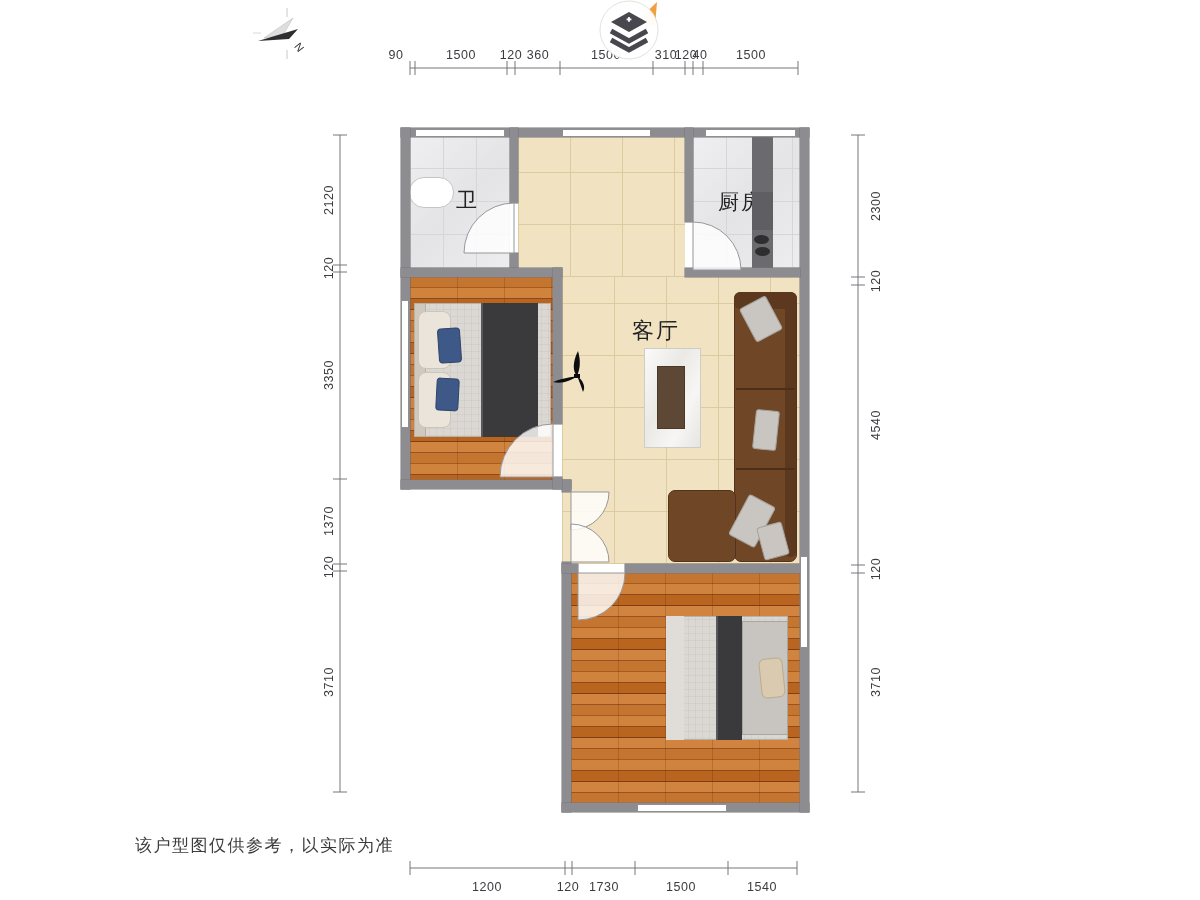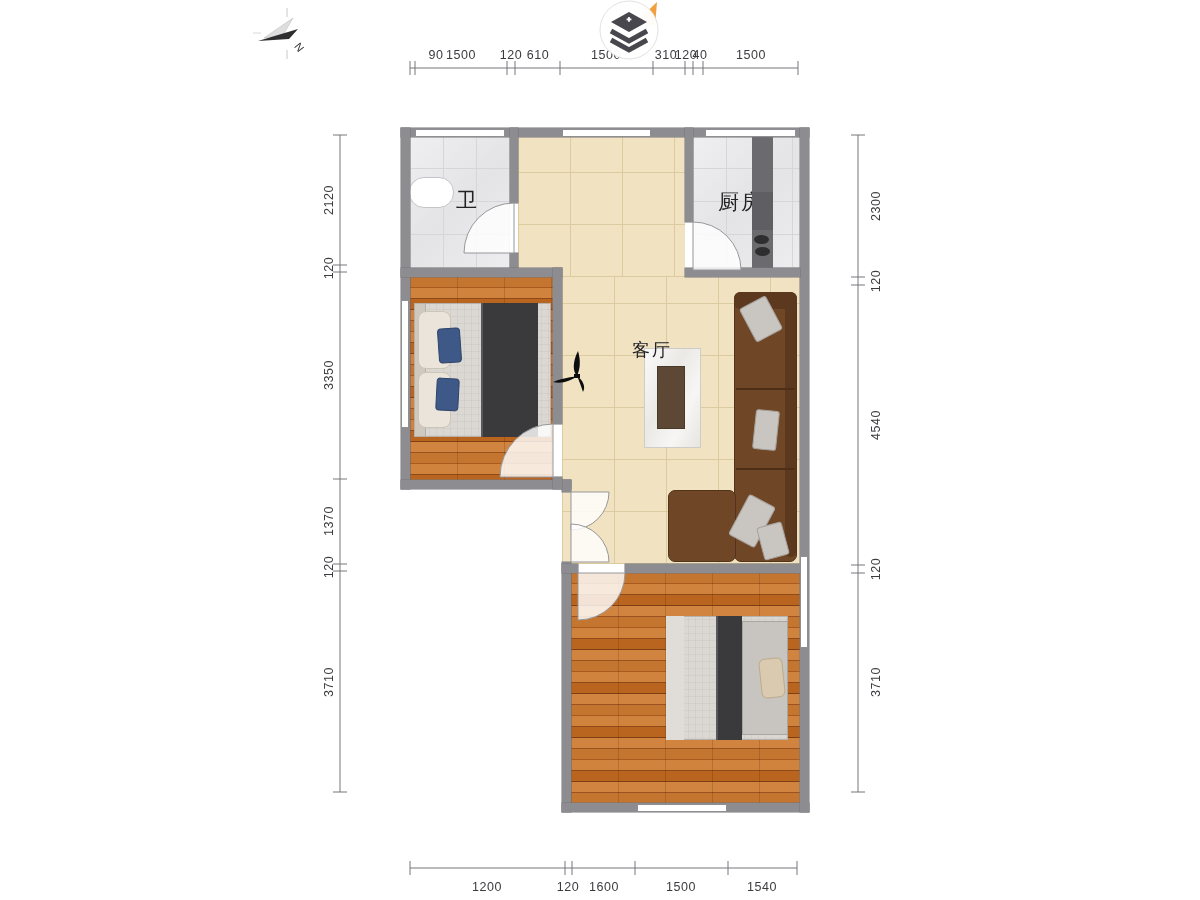--- a/index.html
+++ b/index.html
@@ -108,21 +108,21 @@
   <div class="f pillow-gray" style="left:760px;top:524px;width:26px;height:34px;transform:rotate(-15deg);z-index:23;"></div>
 
   <div class="f bed-base" style="left:666px;top:616px;width:122px;height:124px;"></div>
   <div class="f sheet" style="left:666px;top:616px;width:18px;height:124px;z-index:21;"></div>
   <div class="f blanket" style="left:716px;top:616px;width:26px;height:124px;z-index:22;"></div>
   <div class="f bed2-head" style="left:742px;top:621px;width:46px;height:114px;z-index:23;"></div>
   <div class="f pillow-tan" style="left:760px;top:658px;width:24px;height:40px;transform:rotate(-6deg);z-index:24;"></div>
 
   <div class="room-label" style="left:456px;top:186px;z-index:30;">卫</div>
   <div class="room-label" style="left:718px;top:188px;z-index:33;">厨房</div>
-  <div class="room-label" style="left:632px;top:338px;font-size:18px;">客厅</div>
+  <div class="room-label" style="left:632px;top:316px;font-size:22px;">客厅</div>
 
   <div class="wall" style="left:401px;top:128px;width:408px;height:9px;"></div>
   <div class="wall" style="left:401px;top:128px;width:9px;height:361px;"></div>
   <div class="wall" style="left:401px;top:480px;width:170px;height:9px;"></div>
   <div class="wall" style="left:562px;top:480px;width:9px;height:12px;"></div>
   <div class="wall" style="left:562px;top:562px;width:9px;height:250px;"></div>
   <div class="wall" style="left:562px;top:803px;width:247px;height:9px;"></div>
   <div class="wall" style="left:800px;top:128px;width:9px;height:684px;"></div>
   <div class="wall" style="left:510px;top:128px;width:8px;height:75px;"></div>
   <div class="wall" style="left:510px;top:253px;width:8px;height:24px;"></div>
@@ -220,42 +220,43 @@
       <path d="M637 21 L657 2 L655 26 Z" fill="#f0a03c"></path>
       <circle cx="629" cy="30" r="29" fill="rgba(255,255,255,0.96)" stroke="#e2e2e4" stroke-width="1"></circle>
       <path d="M629 12 L647 22 L629 32 L611 22 Z" fill="#47474d"></path>
       <rect x="626.6" y="18.5" width="4.8" height="1.8" fill="#ffffff"></rect>
       <rect x="628.1" y="17" width="1.8" height="4.8" fill="#ffffff"></rect>
       <path d="M611 31 L629 41 L647 31" stroke="#47474d" stroke-width="5" fill="none"></path>
       <path d="M611 40 L629 50 L647 40" stroke="#47474d" stroke-width="5" fill="none"></path>
     </g>
   </svg>
 
-  <div class="dim-label" style="left:436px;top:55px;">90</div>
+  <div class="dim-label" style="left:396px;top:55px;">90</div>
   <div class="dim-label" style="left:461px;top:55px;">1500</div>
   <div class="dim-label" style="left:511px;top:55px;">120</div>
-  <div class="dim-label" style="left:538px;top:55px;">610</div>
+  <div class="dim-label" style="left:538px;top:55px;">360</div>
   <div class="dim-label" style="left:606px;top:55px;">1500</div>
   <div class="dim-label" style="left:666px;top:55px;">310</div>
   <div class="dim-label" style="left:686px;top:55px;">120</div>
   <div class="dim-label" style="left:700px;top:55px;">40</div>
   <div class="dim-label" style="left:751px;top:55px;">1500</div>
 
   <div class="dim-label" style="left:487px;top:887px;">1200</div>
   <div class="dim-label" style="left:568px;top:887px;">120</div>
-  <div class="dim-label" style="left:604px;top:887px;">1600</div>
+  <div class="dim-label" style="left:604px;top:887px;">1730</div>
   <div class="dim-label" style="left:681px;top:887px;">1500</div>
   <div class="dim-label" style="left:762px;top:887px;">1540</div>
 
   <div class="dim-label-v" style="left:329px;top:200px;">2120</div>
   <div class="dim-label-v" style="left:329px;top:268px;">120</div>
   <div class="dim-label-v" style="left:329px;top:375px;">3350</div>
   <div class="dim-label-v" style="left:329px;top:521px;">1370</div>
   <div class="dim-label-v" style="left:329px;top:567px;">120</div>
   <div class="dim-label-v" style="left:329px;top:682px;">3710</div>
 
   <div class="dim-label-v" style="left:876px;top:206px;">2300</div>
   <div class="dim-label-v" style="left:876px;top:281px;">120</div>
   <div class="dim-label-v" style="left:876px;top:425px;">4540</div>
   <div class="dim-label-v" style="left:876px;top:569px;">120</div>
   <div class="dim-label-v" style="left:876px;top:682px;">3710</div>
 
+  <div class="disclaimer">该户型图仅供参考，以实际为准</div>
 </div>
 
 </body></html>

